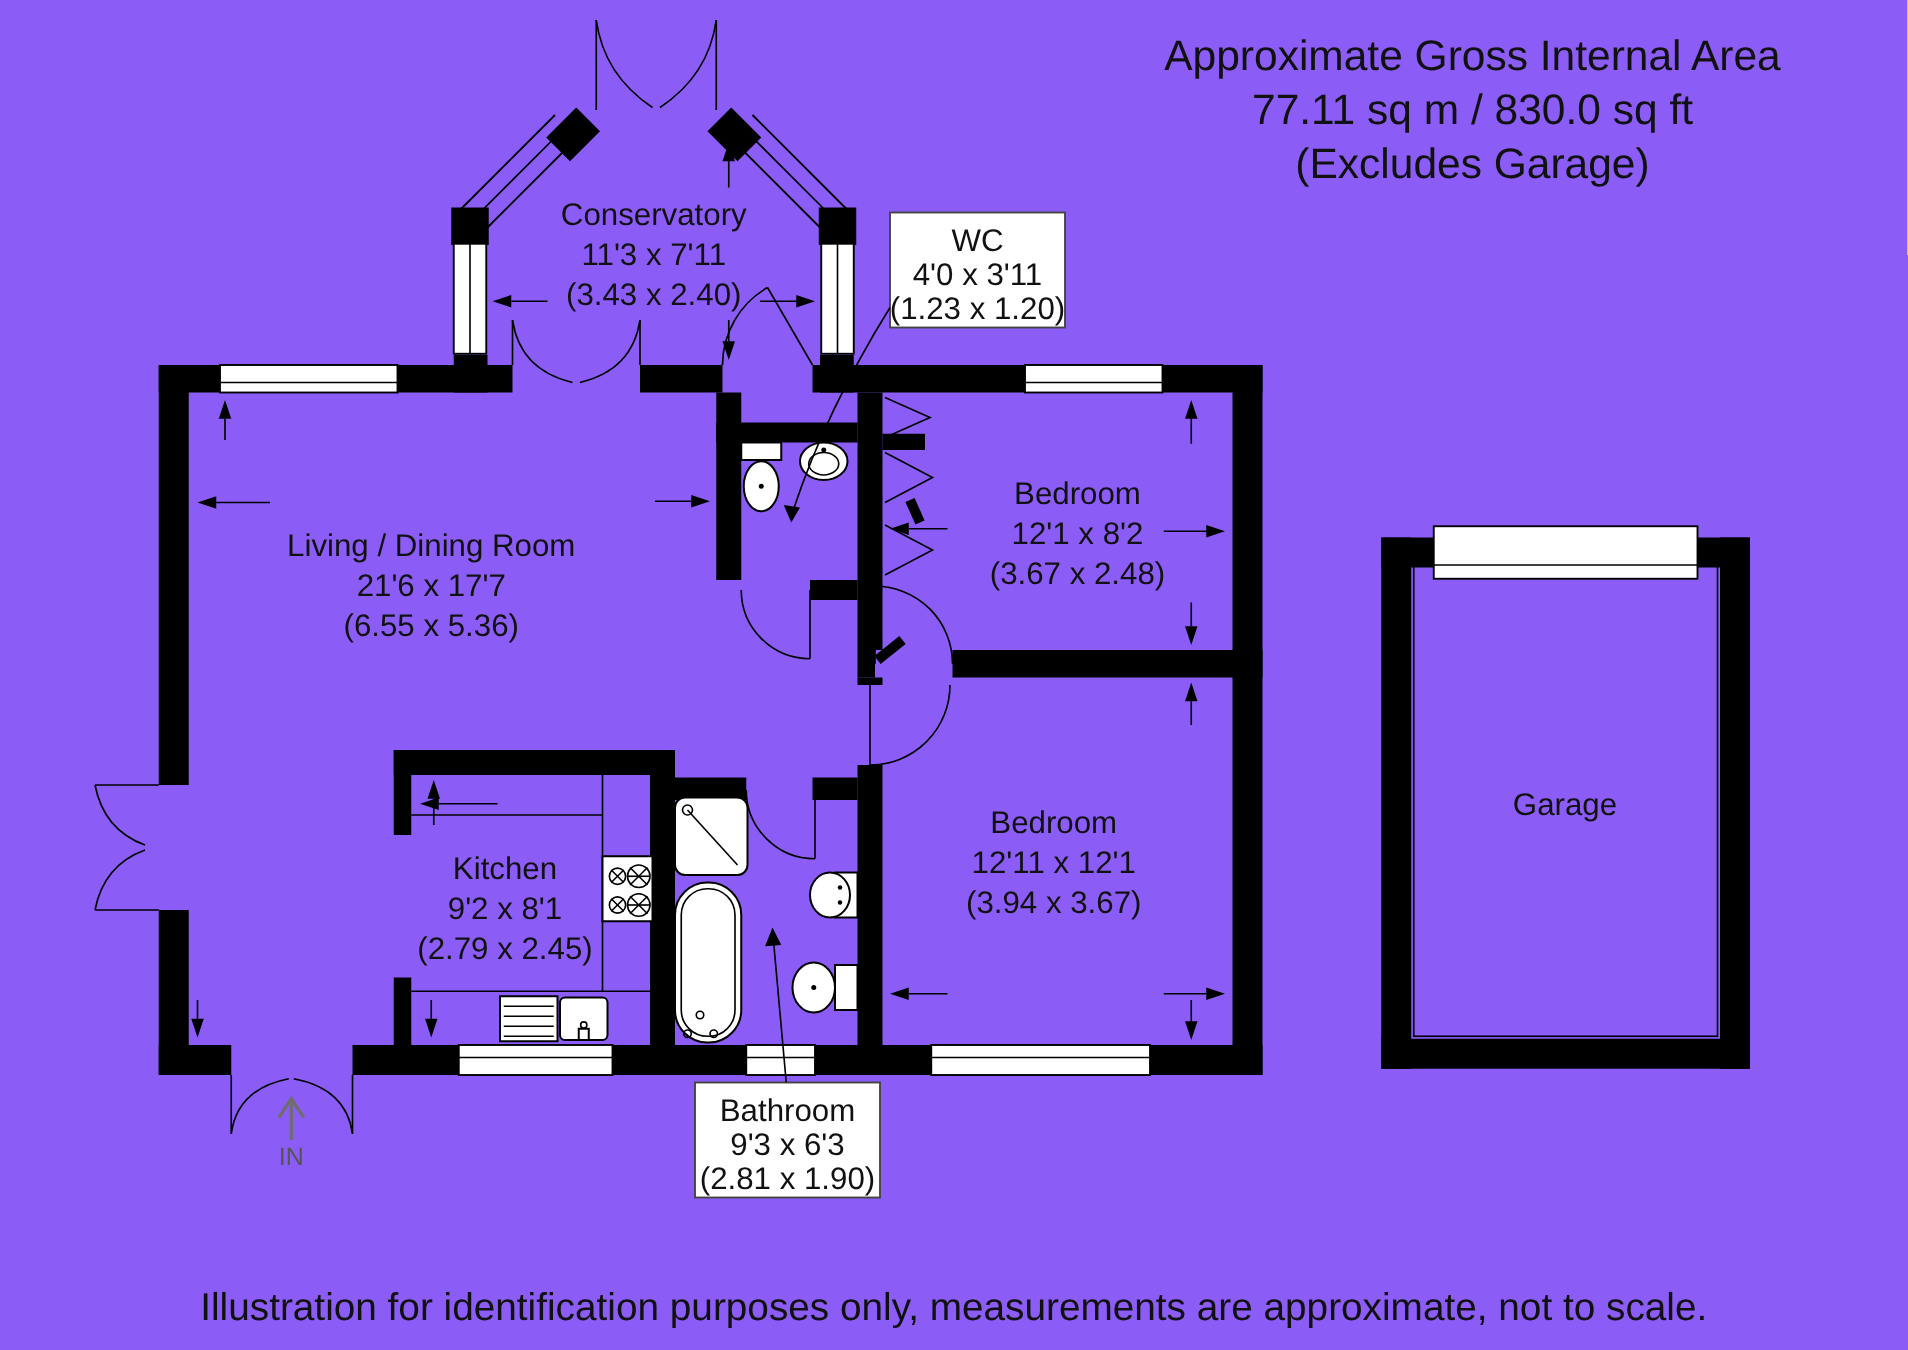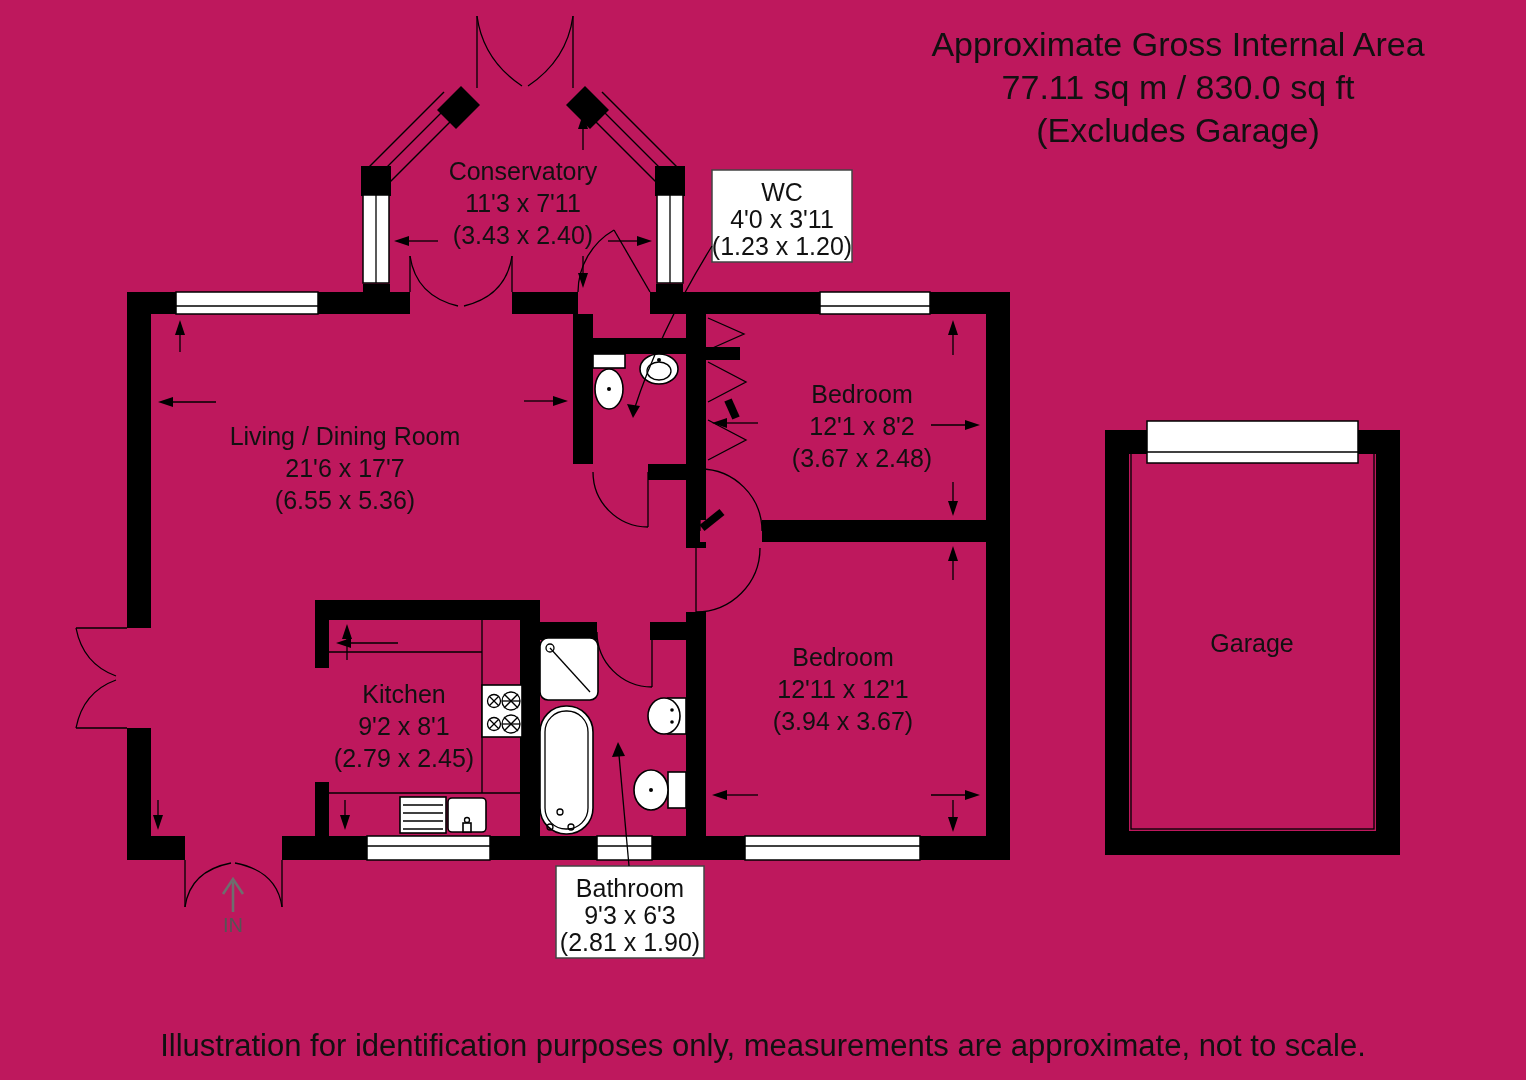--- a/index.html
+++ b/index.html
@@ -1,16 +1,16 @@
 <!DOCTYPE html>
 <html><head>
 <meta charset="utf-8">
 <style>
   html,body{margin:0;padding:0;background:#ffffff;}
-  .stage{position:relative;width:1526px;height:1080px;background:#be185d;overflow:hidden;
+  .stage{position:relative;width:1526px;height:1080px;background:#8b5cf6;overflow:hidden;
          font-family:"Liberation Sans", sans-serif;}
   svg{display:block;}
   svg text{font-family:"Liberation Sans", sans-serif;fill:#111111;}
   .hdr{font-size:34px;}
   .lbl{font-size:25px;}
   .cap{font-size:31px;}
   .in-lbl{font-size:20px;fill:#555555;}
   .wall{fill:#000000;stroke:none;}
   .thin{stroke:#000000;stroke-width:1.5;fill:none;}
   .thin2{stroke:#000000;stroke-width:1.3;fill:none;}

